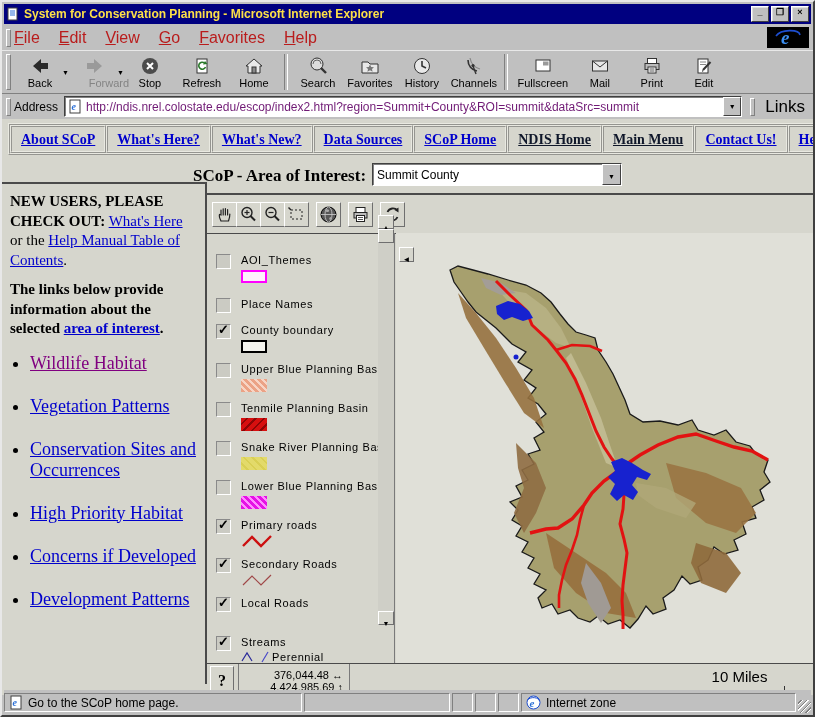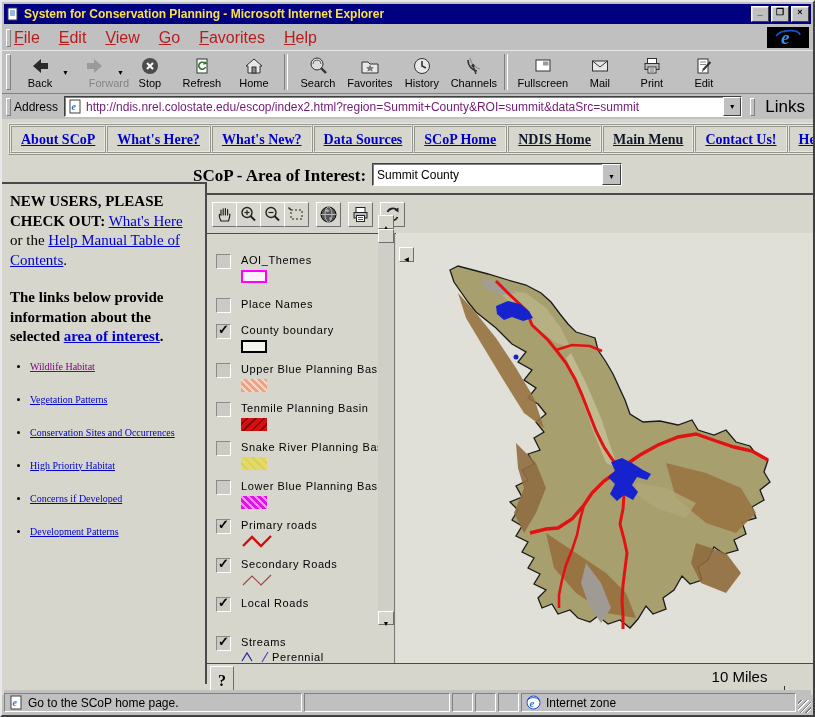--- a/index.html
+++ b/index.html
@@ -53,23 +53,23 @@
   .aoi-drop{width:17px;height:19px;background:#c0c0c0;border:1px solid;border-color:#fff #404040 #404040 #fff;text-align:center;}
   .aoi-drop::after{content:"▼";font-size:7px;line-height:17px;}
   
   .sidebar{position:absolute;top:63px;left:0;width:205px;height:502px;box-sizing:border-box;
     border-top:2px solid #4a4a4a;border-right:2px solid #4a4a4a;padding:8px 8px 0 8px;
     font-family:"Liberation Serif",serif;color:#000;overflow:hidden;}
   .sb-p1{font-size:15px;line-height:1.3;}
   .sb-bold{font-weight:bold;}
   .sb-link{color:#0000cc;text-decoration:underline;cursor:pointer;}
   .sb-link.v{color:#800080;}
-  .sb-p2{font-size:15px;font-weight:bold;line-height:1.3;margin-top:18px;}
+  .sb-p2{font-size:15px;font-weight:bold;line-height:1.3;margin-top:10px;}
   .sb-list{margin:14px 0 0 4px;padding-left:16px;}
-  .sb-list li{margin-bottom:22px;font-size:10px;}
+  .sb-list li{margin-bottom:22px;font-size:18px;}
   
   .mappanel{position:absolute;top:74px;left:205px;right:0;height:502px;box-sizing:border-box;border-top:2px solid #4a4a4a;}
   .maptools{position:absolute;top:0;left:0;right:0;height:38px;border-bottom:1px solid #4a4a4a;display:flex;align-items:center;padding-left:5px;}
   .mtbtn{width:25px;height:25px;box-sizing:border-box;border:1px solid;border-color:#fff #6f6f6f #6f6f6f #fff;
     display:flex;align-items:center;justify-content:center;background:#d6d6cd;cursor:pointer;}
   .mtbtn+.mtbtn{margin-left:-1px;}
   .mtgap{width:7px;}
   .layerlist{position:absolute;top:38px;left:0;width:171px;height:430px;}
   .lrow{position:absolute;left:0;right:0;}
   .cb{position:absolute;left:9px;top:0;width:13px;height:13px;background:#cbcbc3;border:1px solid;border-color:#8a8a8a #fff #fff #8a8a8a;cursor:pointer;}
@@ -481,20 +481,24 @@
           <polygon points="100,73 112,68 124,71 133,78 137,85 127,88 116,84 108,87 101,81" fill="#1722cf"></polygon>
           <circle cx="120" cy="124" r="2.5" fill="#1722cf"></circle>
           <polygon points="215,229 226,225 236,230 247,237 255,241 251,247 241,244 236,252 242,259 237,267 228,262 221,268 214,261 219,251 212,244 219,238" fill="#1722cf"></polygon>
         </svg>
       </div>
 
       <div class="mapbottom">
         <div class="helpbtn">
             <span>?</span>
           </div>
+        <div class="coordbox">
+          <span class="coordline"><span>376,044.48</span> <span>↔</span></span>
+          <span class="coordline"><span>4,424,985.69</span> <span>↕</span></span>
+        </div>
         <div class="scalebar">
           <span>10 Miles</span>
           <div class="scaleline"></div>
         </div>
       </div>
     </div>
   </div>
 
   <div class="statusbar">
     <div class="spanel sp1">

